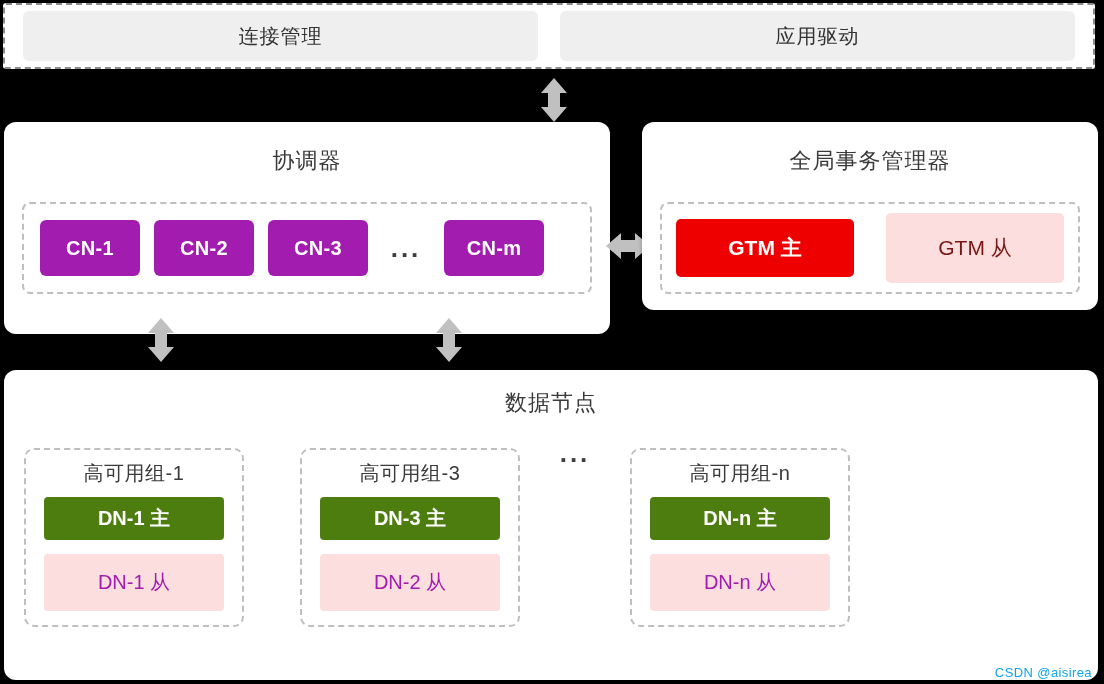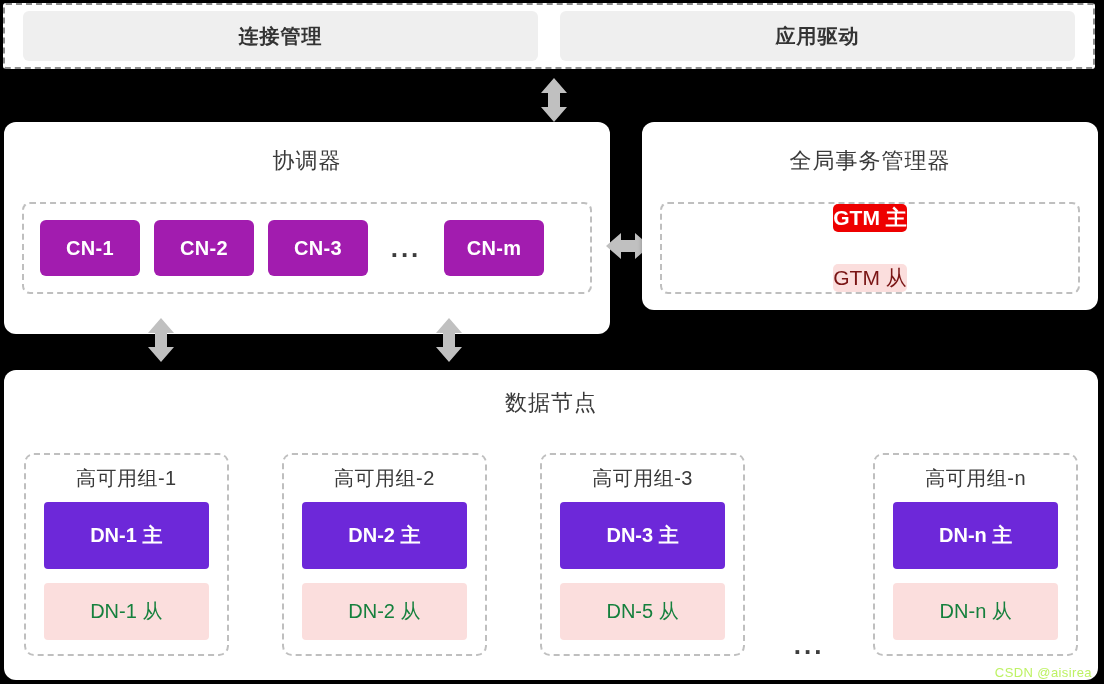--- a/index.html
+++ b/index.html
@@ -31,21 +31,20 @@
     width: 1092px;
     height: 66px;
     background: #ffffff;
     border: 2px dashed #8c8c8c;
     border-radius: 3px;
     box-sizing: border-box;
     display: flex;
     align-items: center;
     padding: 0 18px;
     gap: 22px;
-    font-weight: bold;
   }
   .top-box {
     flex: 1 1 0;
     height: 50px;
     background: #efefef;
     border-radius: 6px;
     display: flex;
     align-items: center;
     justify-content: center;
     font-size: 20px;
@@ -124,21 +123,20 @@
     letter-spacing: 3px;
   }
 
   #gtm-well {
     left: 18px;
     top: 80px;
     width: 420px;
     height: 92px;
     padding: 0 14px;
     gap: 32px;
-    flex-direction: column;
   }
   .gtm-primary {
     flex: 1 1 0;
     height: 58px;
     background: #ee0000;
     border-radius: 5px;
     display: flex;
     align-items: center;
     justify-content: center;
     color: #ffffff;
@@ -167,60 +165,60 @@
   }
   #datanode-panel .panel-title { margin-top: 18px; }
 
   .ha-row {
     position: absolute;
     left: 20px;
     top: 78px;
     width: 1054px;
     height: 208px;
     display: flex;
-    align-items: flex-end;
-    gap: 14px;
+    align-items: flex-start;
+    gap: 0;
   }
   .ha-group {
     width: 220px;
     border: 2px dashed #bfbfbf;
     border-radius: 10px;
     box-sizing: border-box;
     padding: 10px 18px 14px 18px;
     display: flex;
     flex-direction: column;
     align-items: stretch;
   }
   .ha-title {
     text-align: center;
     font-size: 20px;
     color: #3a3a3a;
     margin-bottom: 10px;
     letter-spacing: 0.5px;
   }
   .dn-primary {
-    height: 67px;
-    background: #6d28d9;
+    height: 43px;
+    background: #4d7c0f;
     border-radius: 4px;
     display: flex;
     align-items: center;
     justify-content: center;
     color: #ffffff;
     font-size: 20px;
     font-weight: bold;
     margin-bottom: 14px;
   }
   .dn-standby {
     height: 57px;
     background: #fbdedd;
     border-radius: 4px;
     display: flex;
     align-items: center;
     justify-content: center;
-    color: #15803d;
+    color: #a21caf;
     font-size: 20px;
     font-weight: normal;
   }
   .ha-gap { width: 28px; }
   .ha-ellipsis {
     width: 110px;
     display: flex;
     align-items: center;
     justify-content: center;
     color: #3d3d3d;
@@ -248,21 +246,21 @@
   #arrow-cn-dn   { left: 144px; top: 318px; }
   #arrow-cn-dn-2 { left: 432px; top: 318px; }
   #arrow-cn-gtm  { left: 606px; top: 229px; }
 
   
   #watermark {
     position: absolute;
     right: 12px;
     bottom: 4px;
     font-size: 13px;
-    color: #bef264;
+    color: #0ea5e9;
     letter-spacing: 0.4px;
   }
 </style>
 </head>
 <body>
 
 <div class="stage">
 
   <div class="top-layer">
     <div class="top-box">连接管理</div>
@@ -317,32 +315,27 @@
     <div class="ha-row">
 
       <div class="ha-group">
         <div class="ha-title">高可用组-1</div>
         <div class="dn-primary">DN-1 主</div>
         <div class="dn-standby">DN-1 从</div>
       </div>
 
       <div class="ha-gap"></div>
 
-      <div class="ha-group">
-        <div class="ha-title">高可用组-2</div>
-        <div class="dn-primary">DN-2 主</div>
-        <div class="dn-standby">DN-2 从</div>
-      </div>
 
       <div class="ha-gap"></div>
 
       <div class="ha-group">
         <div class="ha-title">高可用组-3</div>
         <div class="dn-primary">DN-3 主</div>
-        <div class="dn-standby">DN-5 从</div>
+        <div class="dn-standby">DN-2 从</div>
       </div>
 
       <div class="ha-ellipsis">...</div>
 
       <div class="ha-group">
         <div class="ha-title">高可用组-n</div>
         <div class="dn-primary">DN-n 主</div>
         <div class="dn-standby">DN-n 从</div>
       </div>
 

